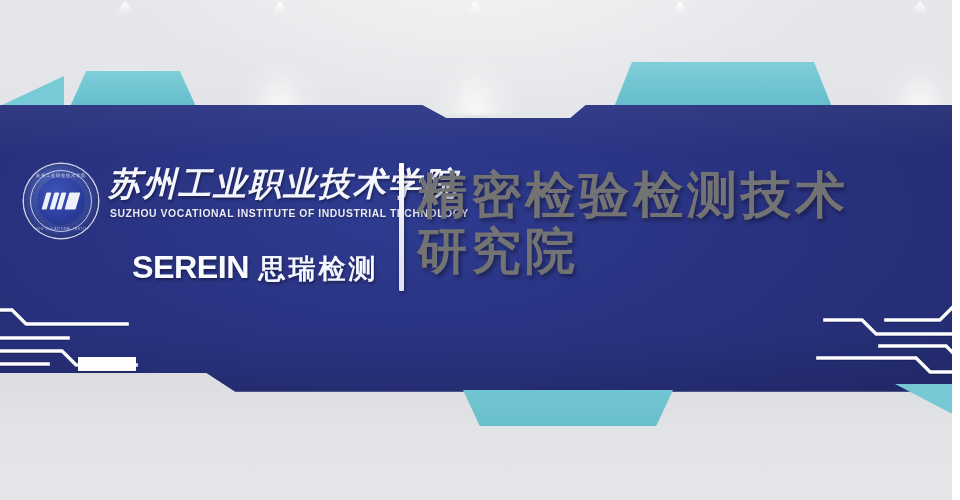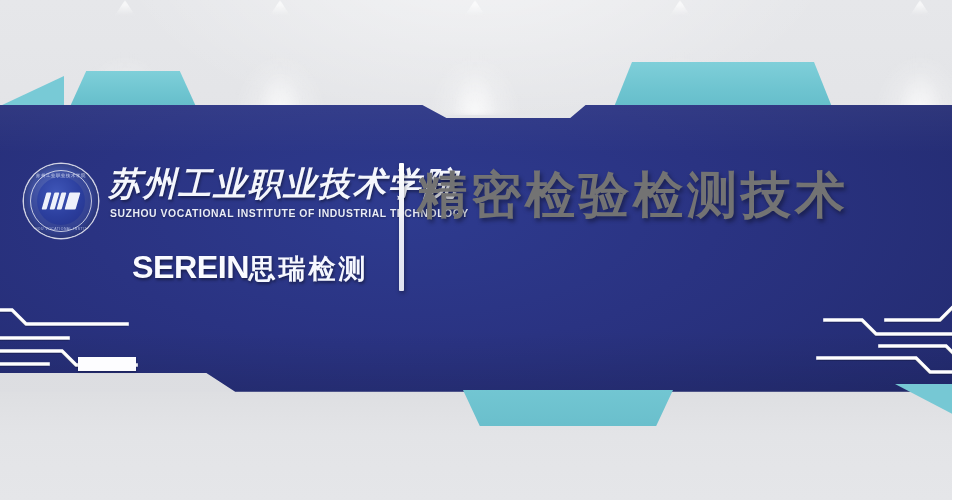--- a/index.html
+++ b/index.html
@@ -218,21 +218,21 @@
     letter-spacing: 0.55px;
     white-space: nowrap;
     text-shadow: 0 1px 2px rgba(0,0,0,0.35);
   }
 
   .serein {
     position: absolute;
     left: 110px; top: 90px;
     display: flex;
     align-items: baseline;
-    gap: 4px;
+    gap: 14px;
     white-space: nowrap;
   }
   .serein-en {
     font-family: "Liberation Sans", "DejaVu Sans", sans-serif;
     font-size: 31px;
     font-weight: 700;
     letter-spacing: -0.5px;
     color: #fafbff;
     transform: scaleX(1.04);
     transform-origin: left center;
@@ -385,15 +385,16 @@
     <div class="serein">
       <span class="serein-en">SEREIN</span>
       <span class="serein-cn">思瑞检测</span>
     </div>
   </div>
 
   <div class="divider"></div>
 
   <div class="headline">
     <span class="l1">精密检验检测技术</span>
+    <span class="l2">研究院</span>
   </div>
 
 </div>
 
 </body></html>

